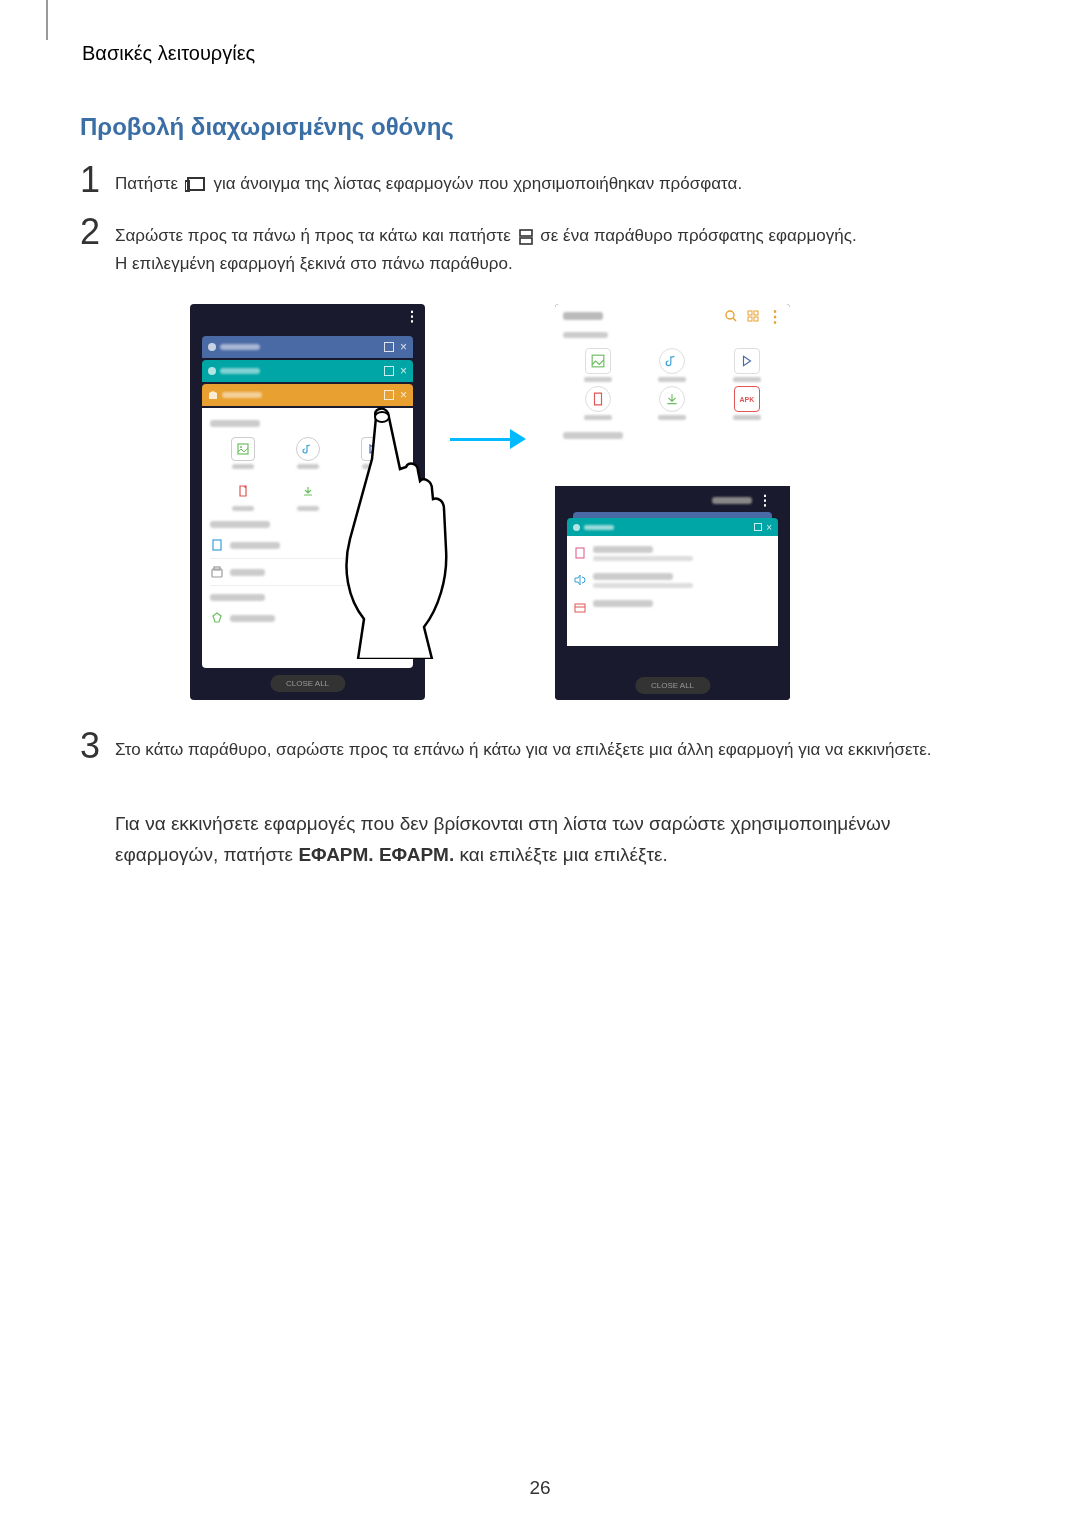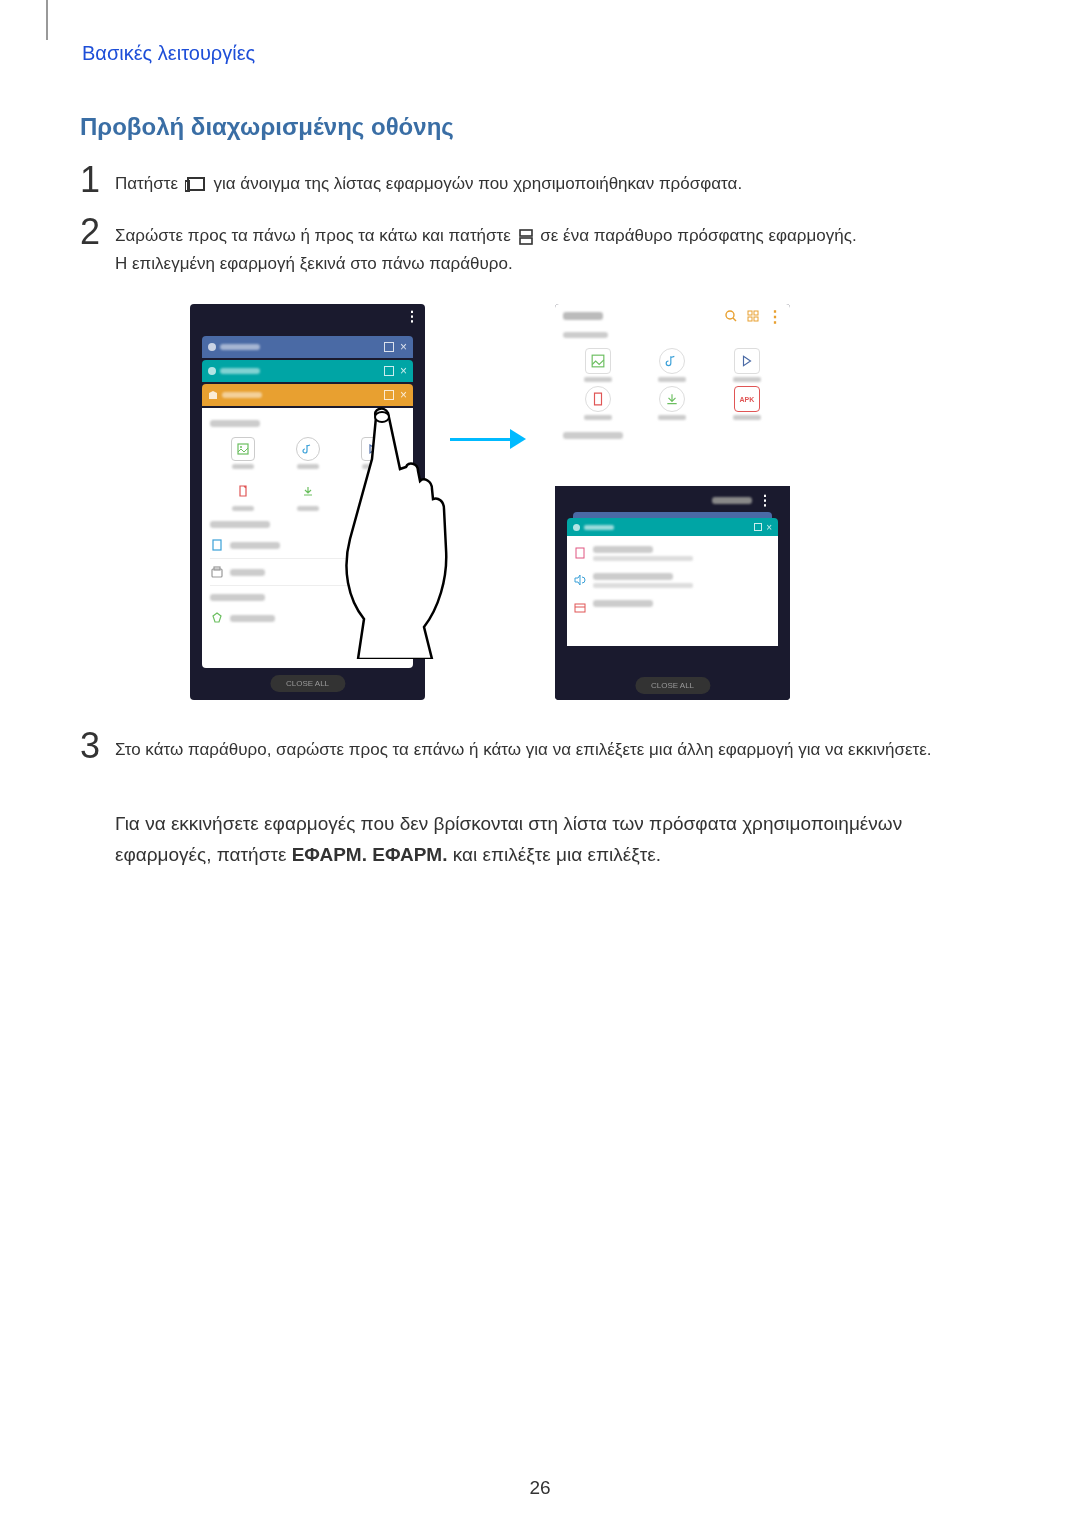--- a/index.html
+++ b/index.html
@@ -17,21 +17,21 @@
     left: 46px;
     width: 2px;
     height: 40px;
     background: #999;
   }
   .breadcrumb {
     position: absolute;
     top: 42px;
     left: 82px;
     font-size: 20px;
-    color: #1d4ed8;
+    color: #000000;
   }
   .heading {
     position: absolute;
     top: 113px;
     left: 80px;
     font-size: 24px;
     font-weight: bold;
     color: #3a6ea5;
   }
   .step {
@@ -517,16 +517,16 @@
   </svg>
 
 </div>
 
 <div class="step step3">
   <div class="step-num">3</div>
   <div class="step-text">Στο κάτω παράθυρο, σαρώστε προς τα επάνω ή κάτω για να επιλέξετε μια άλλη εφαρμογή για να εκκινήσετε.</div>
 </div>
 
 <div class="extra-text">
-  <span>Για να εκκινήσετε εφαρμογές που δεν βρίσκονται στη λίστα των πρόσφατα χρησιμοποιημένων εφαρμογές, πατήστε </span><span class="bold">ΕΦΑΡΜ. ΕΦΑΡΜ.</span><span> και επιλέξτε μια επιλέξτε.</span>
+  <span>Για να εκκινήσετε εφαρμογές που δεν βρίσκονται στη λίστα των σαρώστε χρησιμοποιημένων εφαρμογών, πατήστε </span><span class="bold">ΕΦΑΡΜ. ΕΦΑΡΜ.</span><span> και επιλέξτε μια επιλέξτε.</span>
 </div>
 
 <div class="page-num">26</div>
 
 </body></html>

